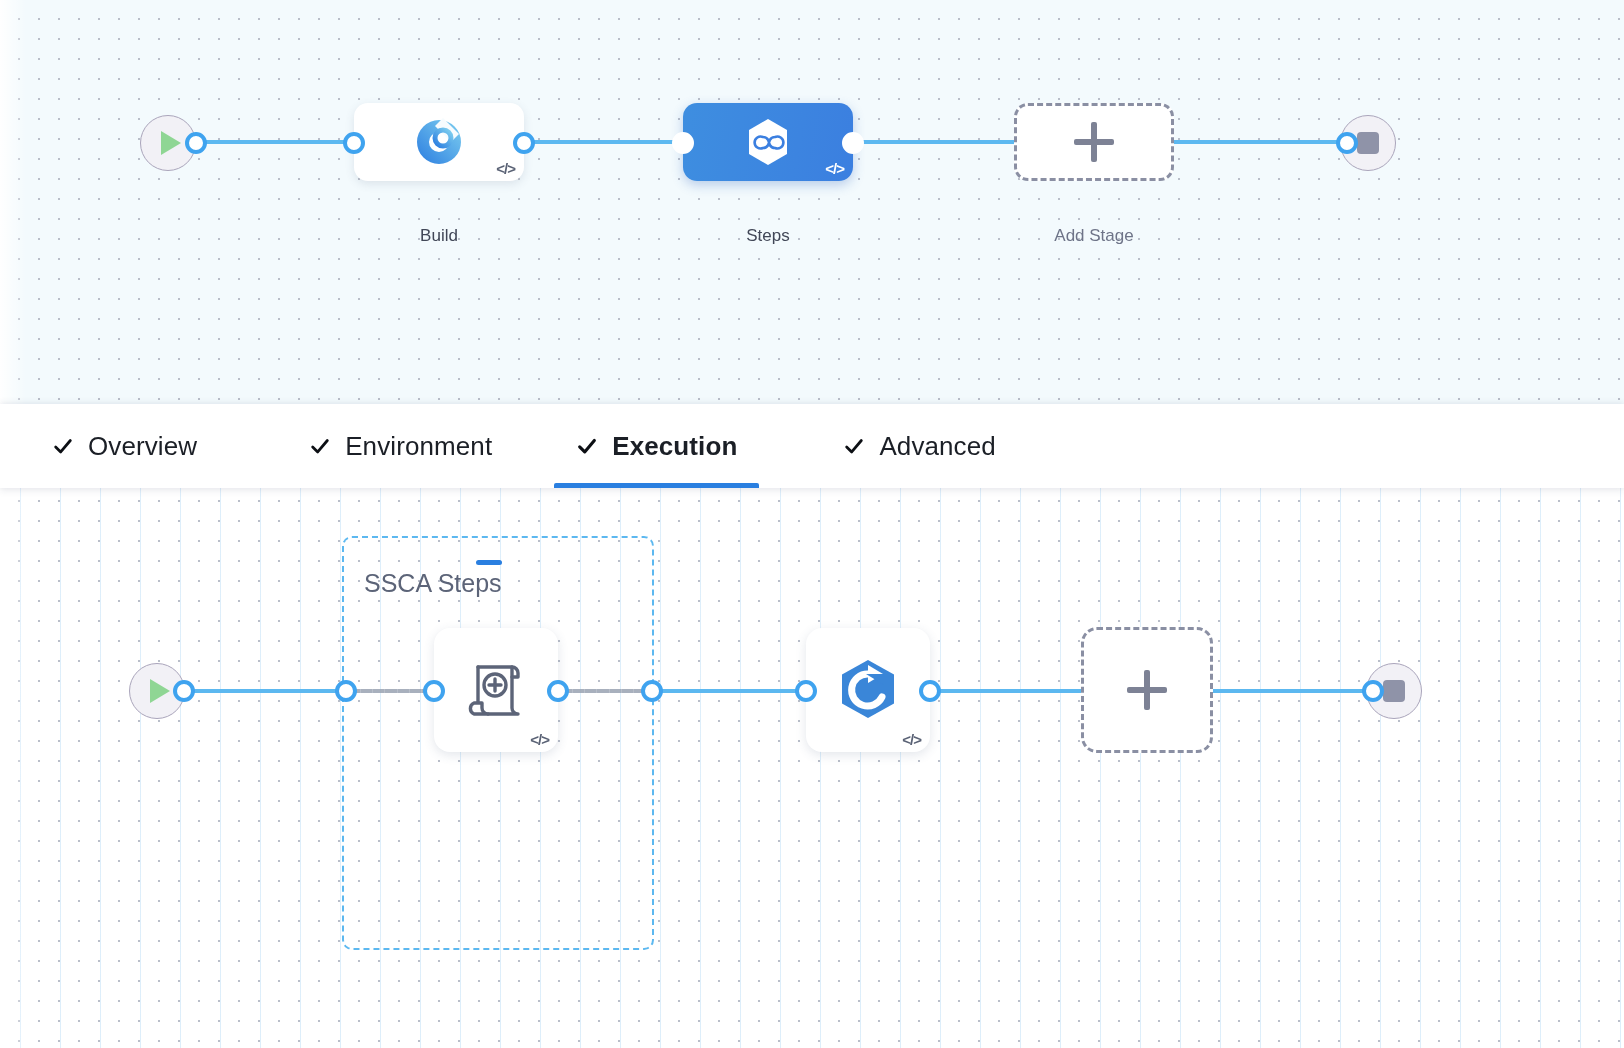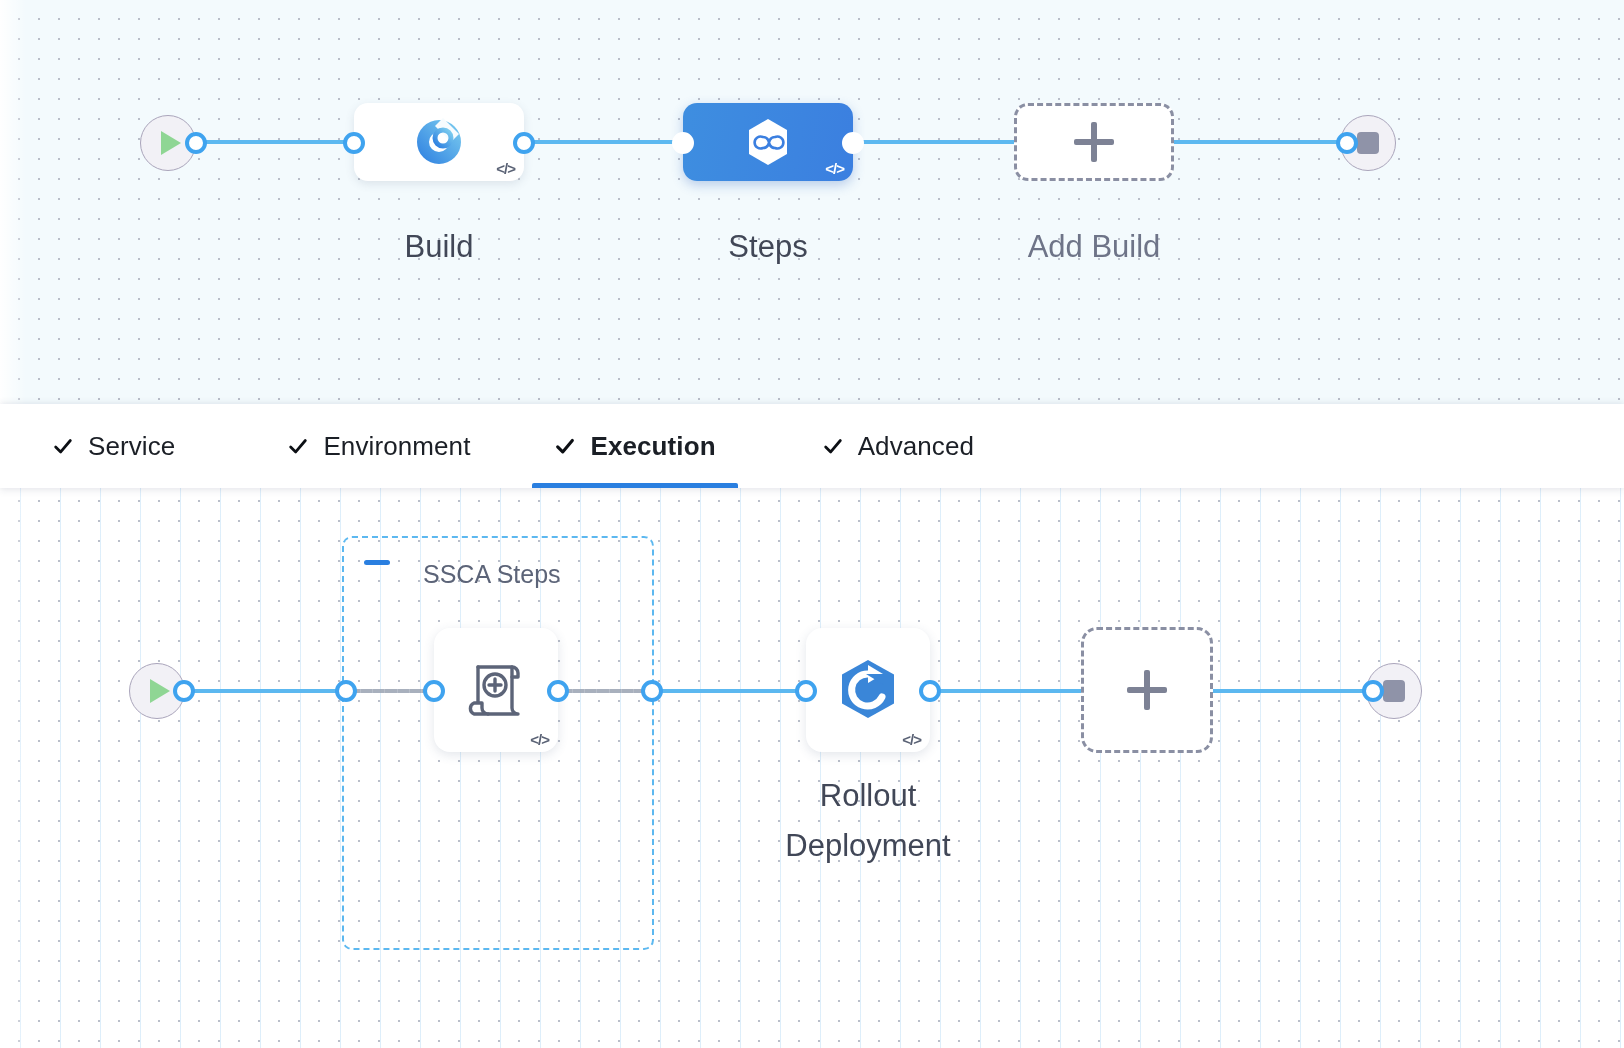--- a/index.html
+++ b/index.html
@@ -241,44 +241,45 @@
     color: #5a6275;
     letter-spacing: -1px;
     line-height: 1;
   }
   .stage-node.selected .code-badge { color: #ffffff; }
 
   
   .caption {
     position: absolute;
     text-align: center;
-    font-size: 31px;
+    font-size: 17px;
     color: #414757;
     line-height: 1.6;
     white-space: pre-line;
     z-index: 3;
   }
 
   
   #ssca-group {
     position: absolute;
     border: 2px dashed #5cb8f0;
     border-radius: 10px;
     background: transparent;
     z-index: 2;
   }
 
   #ssca-group-header {
     position: absolute;
     left: 22px;
     top: 24px;
     display: flex;
-    align-items: flex-start;
-    gap: 33px;
+    align-items: flex-end;
+    gap: 4px;
     z-index: 3;
+    flex-direction: column;
   }
 
   .collapse-dash {
     width: 26px;
     height: 5px;
     border-radius: 3px;
     background: #2a7fe0;
   }
 
   #ssca-group-label {
@@ -328,35 +329,35 @@
     </svg>
     <span class="code-badge">&lt;/&gt;</span>
   </div>
   <div class="port light" style="left:672px; top:132px;"></div>
   <div class="port light" style="left:842px; top:132px;"></div>
   <div class="caption" style="left:683px; top:222px; width:170px;">Steps</div>
 
   <div class="add-node stage" style="left:1014px; top:103px;">
     <div class="plus-glyph"></div>
   </div>
-  <div class="caption" style="left:1014px; top:222px; width:160px; color:#6e7488;">Add Build</div>
+  <div class="caption" style="left:1014px; top:222px; width:160px; color:#6e7488;">Add Stage</div>
 
   <div class="port" style="left:1336px; top:132px;"></div>
   <div class="terminal" style="left:1340px; top:115px;">
     <div class="stop-sq"></div>
   </div>
 </div>
 
 <div id="tab-bar">
 
   <div class="tab" id="tab-overview">
     <svg class="check" viewBox="0 0 24 24">
       <path d="M4 13 L9.5 18.5 L20 6" fill="none" stroke="#0c0f14" stroke-width="3" stroke-linecap="round" stroke-linejoin="round"></path>
     </svg>
-    <span class="tab-label">Service</span>
+    <span class="tab-label">Overview</span>
   </div>
 
 
   <div class="tab" id="tab-environment">
     <svg class="check" viewBox="0 0 24 24">
       <path d="M4 13 L9.5 18.5 L20 6" fill="none" stroke="#0c0f14" stroke-width="3" stroke-linecap="round" stroke-linejoin="round"></path>
     </svg>
     <span class="tab-label">Environment</span>
   </div>
 
@@ -418,22 +419,20 @@
     <svg width="70" height="70" viewBox="0 0 70 70">
       <path d="M35 5 L61 19.5 L61 48.5 L35 63 L9 48.5 L9 19.5 Z" fill="#3a86d8"></path>
       <path d="M35 19 a16 16 0 1 0 14 23" fill="none" stroke="#ffffff" stroke-width="7" stroke-linecap="round"></path>
       <path d="M35 10 L35 28 L50 19 Z" fill="#ffffff"></path>
       <path d="M33 19 L51 19 L51 30 Z" fill="#3a86d8"></path>
     </svg>
     <span class="code-badge">&lt;/&gt;</span>
   </div>
   <div class="port" style="left:795px; top:194px;"></div>
   <div class="port" style="left:919px; top:194px;"></div>
-  <div class="caption" style="left:748px; top:285px; width:240px;">Rollout
-Deployment</div>
 
   <div class="add-node step" style="left:1081px; top:141px;">
     <div class="plus-glyph"></div>
   </div>
 
   <div class="port" style="left:1362px; top:194px;"></div>
   <div class="terminal" style="left:1366px; top:177px;">
     <div class="stop-sq"></div>
   </div>
 </div>

